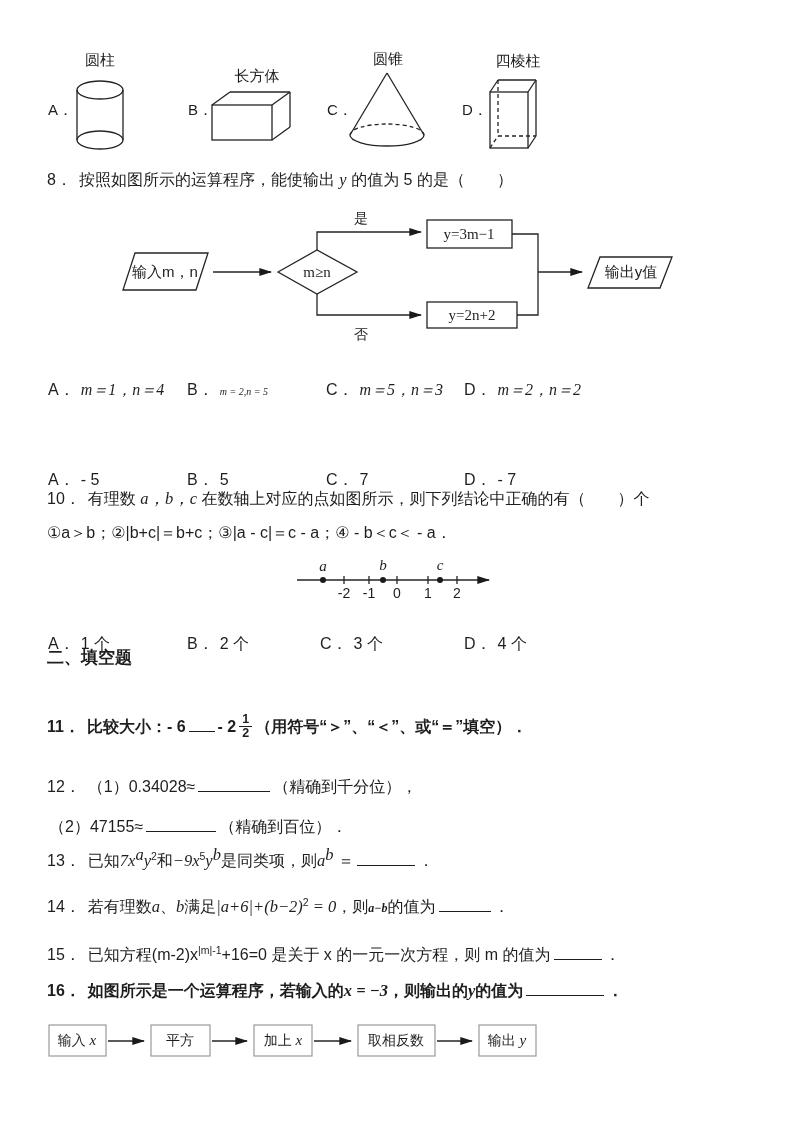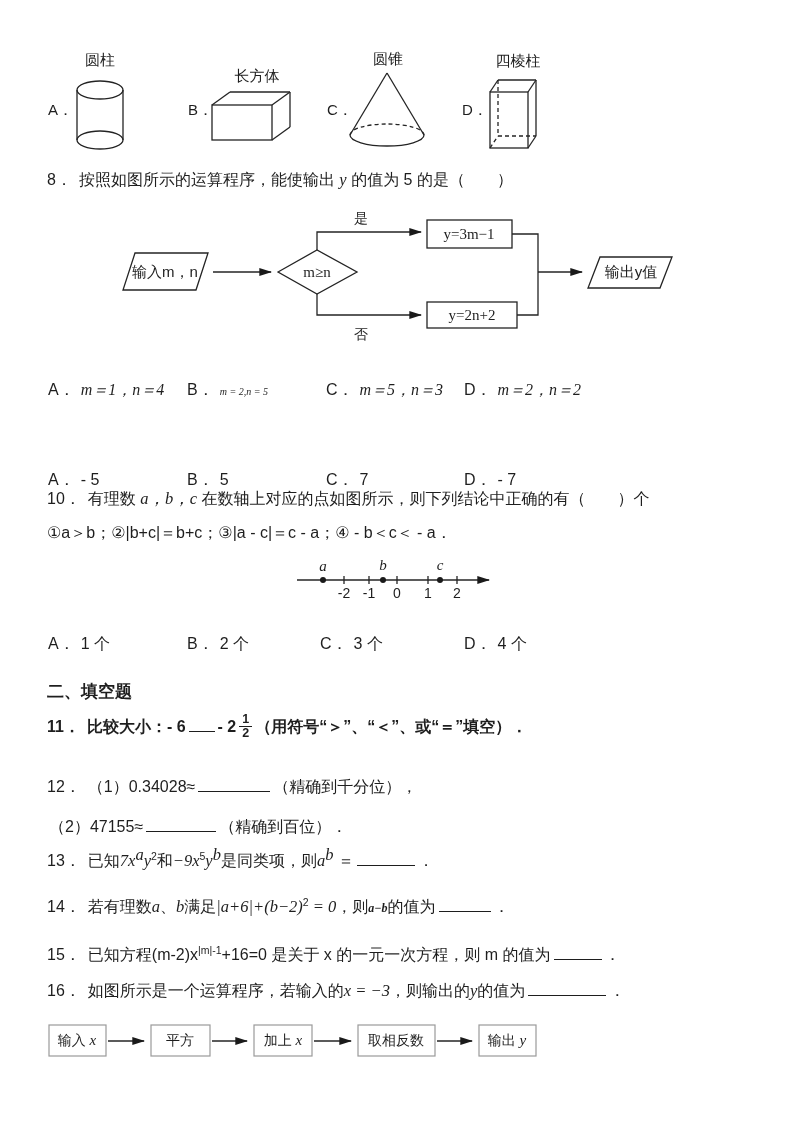--- a/index.html
+++ b/index.html
@@ -160,21 +160,21 @@
     <text class="it" x="155" y="14" text-anchor="middle">c</text>
   </svg>
 
   <div class="optrow" style="top:614px;">
     <span class="opt" style="left:1px;"><span class="ol">A．</span><span>1 个</span></span>
     <span class="opt" style="left:140px;"><span class="ol">B．</span><span>2 个</span></span>
     <span class="opt" style="left:273px;"><span class="ol">C．</span><span>3 个</span></span>
     <span class="opt" style="left:417px;"><span class="ol">D．</span><span>4 个</span></span>
   </div>
 
-  <div class="sec" style="top:680px;">二、填空题</div>
+  <div class="sec" style="top:646px;">二、填空题</div>
 
   <div class="q" style="top:714px;font-weight:bold;">
     <span class="qnum">11．</span><span>比较大小：- 6</span><span class="blank" style="width:26px;"></span><span>- 2</span><span class="frac"><span class="top">1</span><span class="bot">2</span></span><span>（用符号“＞”、“＜”、或“＝”填空）．</span>
   </div>
 
   <div class="q" style="top:776px;">
     <span class="qnum">12．</span><span>（1）0.34028≈</span><span class="blank" style="width:72px;"></span><span>（精确到千分位），</span>
   </div>
   <div class="q" style="top:816px;left:49px;">
     <span>（2）47155≈</span><span class="blank" style="width:70px;"></span><span>（精确到百位）．</span>
@@ -185,21 +185,21 @@
   </div>
 
   <div class="q" style="top:896px;">
     <span class="qnum">14．</span><span>若有理数</span><span class="mi">a</span><span>、</span><span class="mi">b</span><span>满足</span><span class="mi">|a+6|+(b−2)</span><sup>2</sup><span class="mi"> = 0</span><span>，则</span><span class="bi">a−b</span><span>的值为</span><span class="blank" style="width:52px;"></span><span>．</span>
   </div>
 
   <div class="q" style="top:944px;">
     <span class="qnum">15．</span><span>已知方程(m-2)x</span><sup>|m|-1</sup><span>+16=0 是关于 x 的一元一次方程，则 m 的值为</span><span class="blank" style="width:48px;"></span><span>．</span>
   </div>
 
-  <div class="q" style="top:980px;">
+  <div class="q" style="top:980px;font-weight:bold;">
     <span class="qnum">16．</span><span>如图所示是一个运算程序，若输入的</span><span class="mi">x = −3</span><span>，则输出的</span><span class="mi">y</span><span>的值为</span><span class="blank" style="width:78px;"></span><span>．</span>
   </div>
 
   <svg class="abs" style="left:45px;top:1020px;" width="500" height="42">
     <rect class="lng" x="4" y="5" width="57" height="31"></rect>
     <text class="cns" x="32" y="25" text-anchor="middle"><tspan>输入 </tspan><tspan class="it">x</tspan></text>
     <line class="ln" x1="63" y1="21" x2="99" y2="21" marker-end="url(#ar)"></line>
     <rect class="lng" x="106" y="5" width="59" height="31"></rect>
     <text class="cns" x="135" y="25" text-anchor="middle">平方</text>
     <line class="ln" x1="167" y1="21" x2="202" y2="21" marker-end="url(#ar)"></line>

